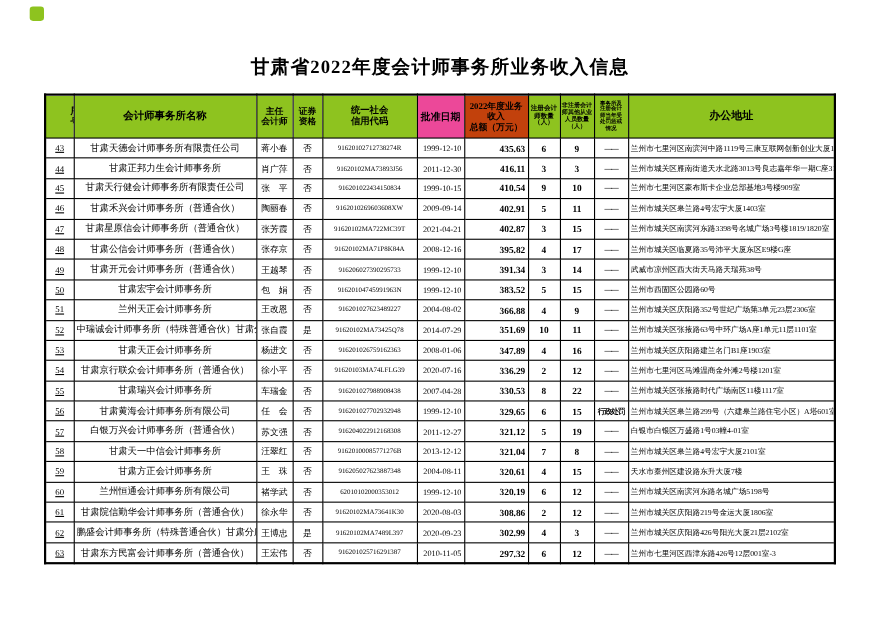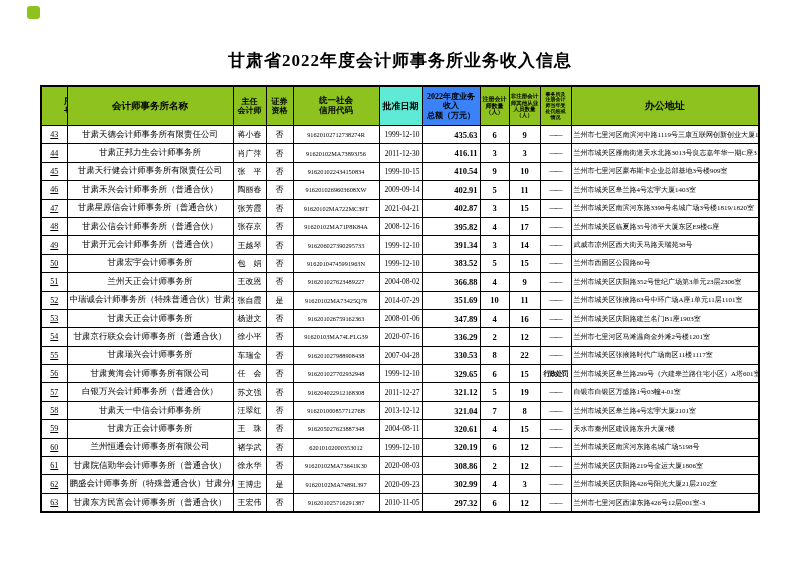--- a/index.html
+++ b/index.html
@@ -72,22 +72,22 @@
   <thead>
       <tr>
         <th class="h-seq" style="background: rgb(142, 195, 31); padding-left: 22px;">序号</th>
         <th class="h-name" style="background: rgb(142, 195, 31);">会计师事务所名称</th>
         <th class="h-chief" style="background: rgb(142, 195, 31);">主任
 会计师</th>
         <th class="h-sec" style="background: rgb(142, 195, 31); text-align: center;">证券
 资格</th>
         <th class="h-code" style="background: rgb(142, 195, 31);">统一社会
 信用代码</th>
-        <th class="h-date" style="background: #5eead4;">批准日期</th>
-        <th class="h-rev" style="background: #3b82f6; margin-left: 28px;">2022年度业务收入
+        <th class="h-date" style="background: #ec4899;">批准日期</th>
+        <th class="h-rev" style="background: #c2410c; margin-left: 28px;">2022年度业务收入
 总额（万元）</th>
         <th class="h-cpa" style="background: rgb(142, 195, 31);">注册会计
 师数量
 （人）</th>
         <th class="h-staff" style="background: rgb(142, 195, 31);">非注册会计
 师其他从业
 人员数量
 （人）</th>
         <th class="h-pen" style="background: rgb(142, 195, 31);">事务所及
 注册会计

